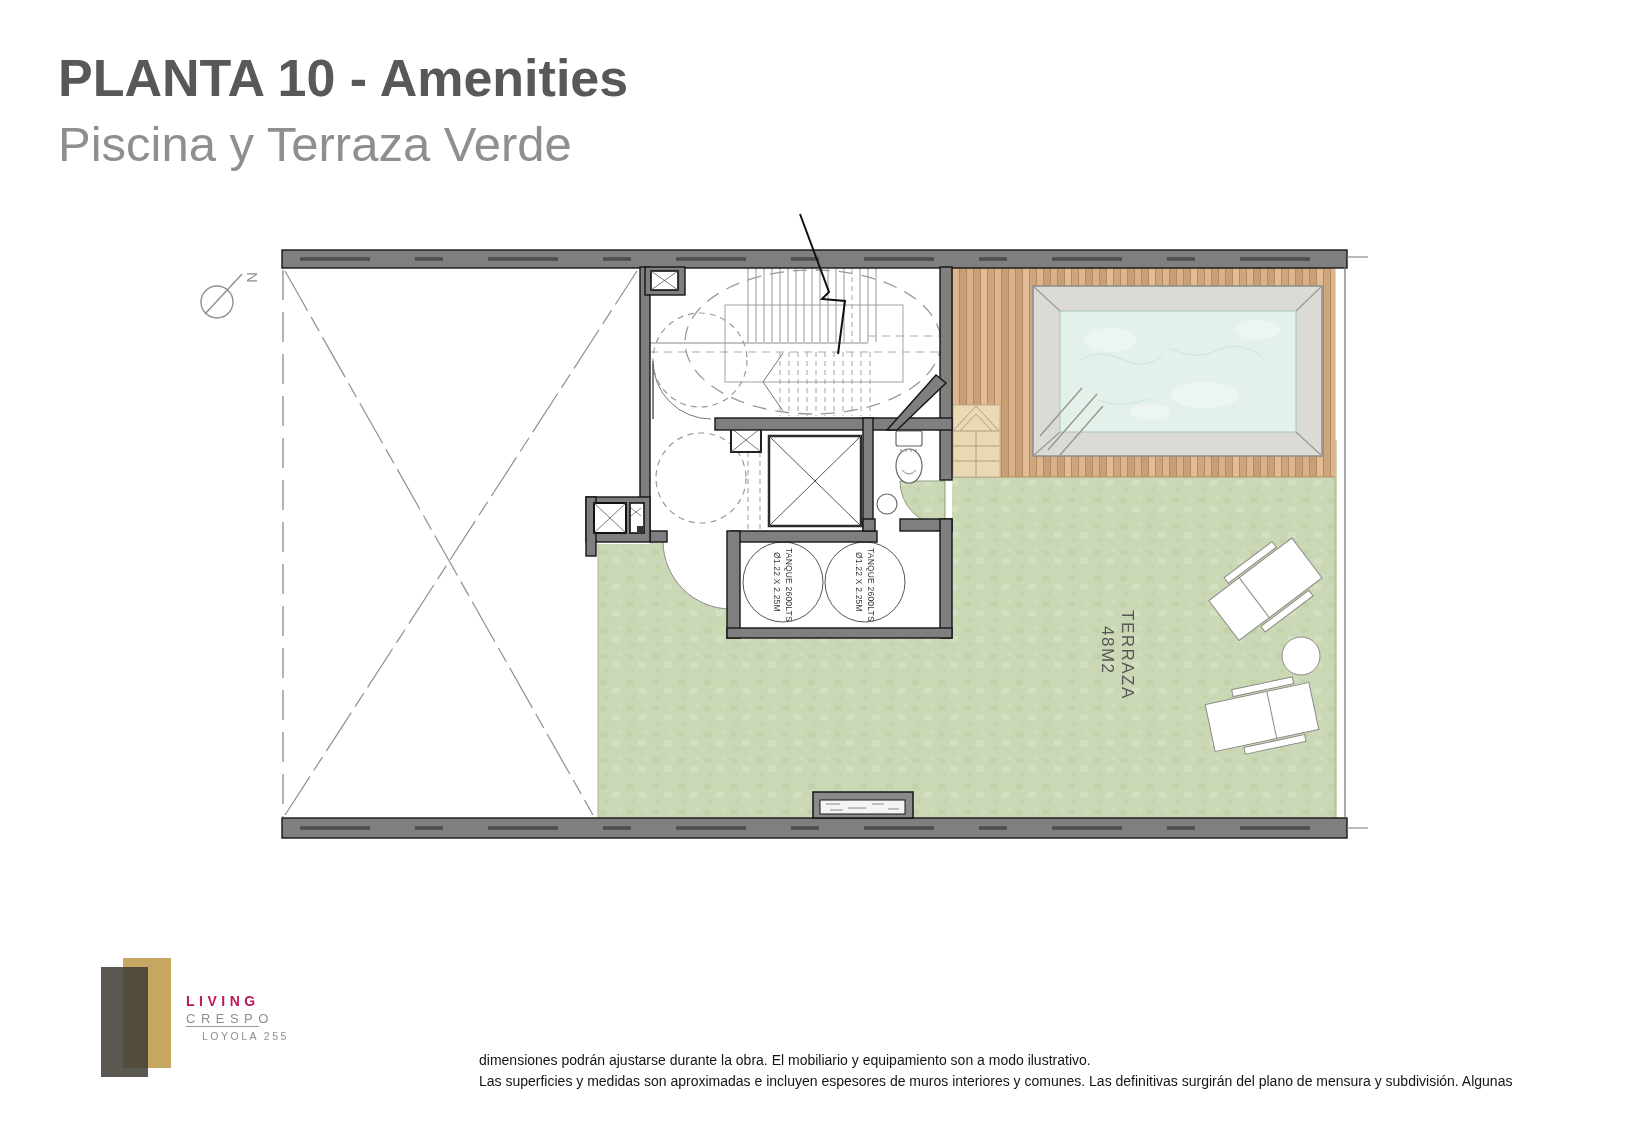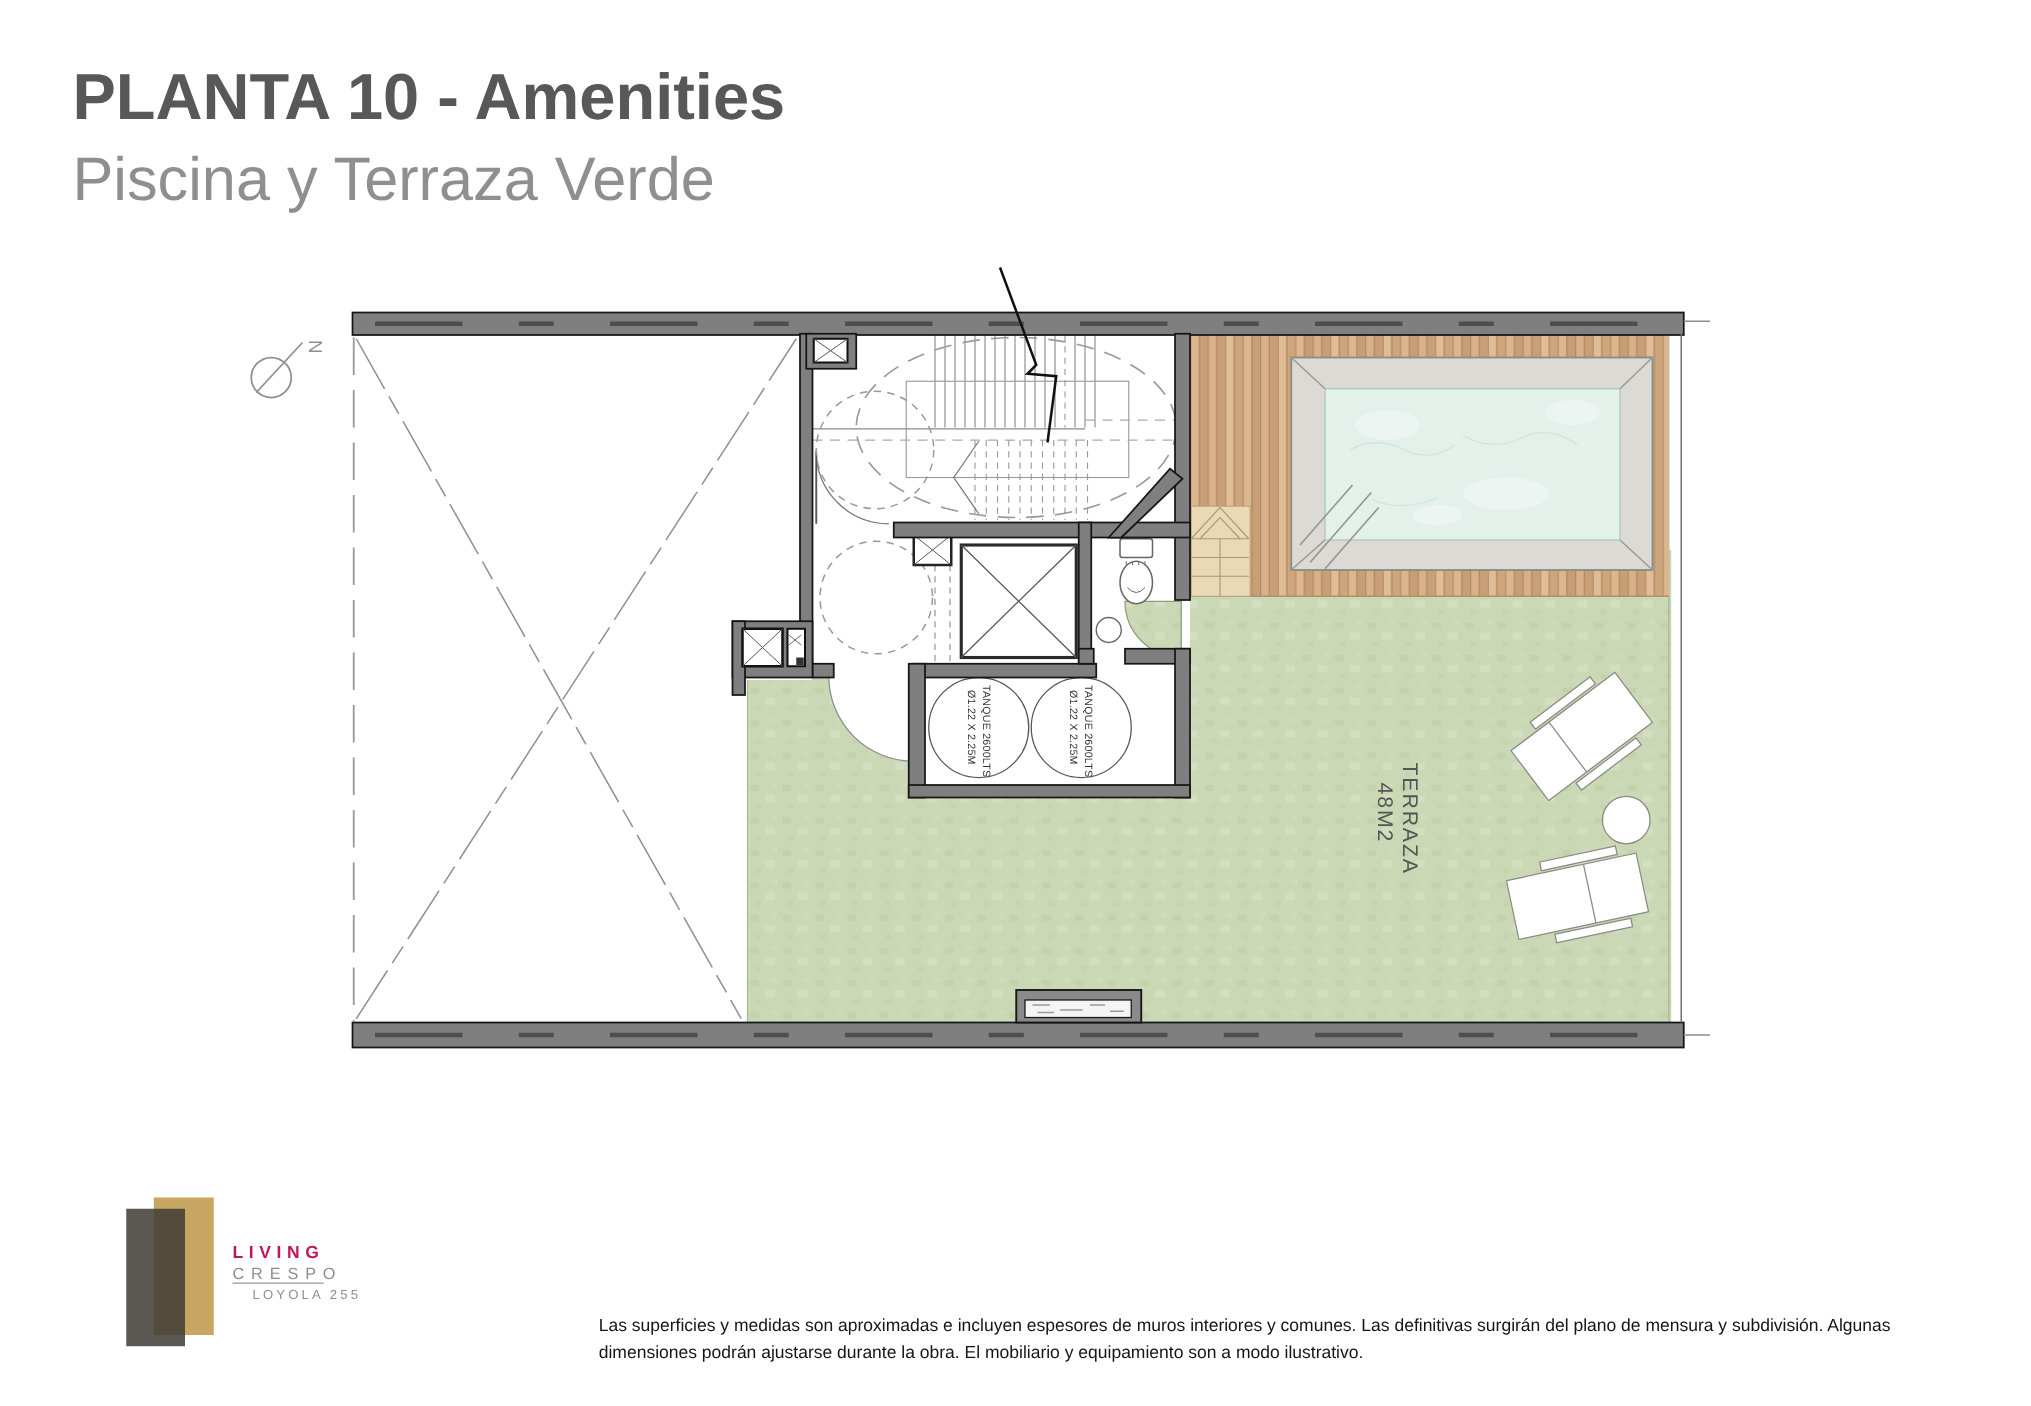--- a/index.html
+++ b/index.html
@@ -289,15 +289,15 @@
 <div>
   <div class="abs logo-gold"></div>
   <div class="abs logo-dark"></div>
   <div class="abs logo-brand">LIVING</div>
   <div class="abs logo-sub">CRESPO</div>
   <div class="abs logo-rule"></div>
   <div class="abs logo-addr">LOYOLA 255</div>
 </div>
 
 <div class="abs disclaimer">
+  <div>dimensiones podrán ajustarse durante la obra. El mobiliario y equipamiento son a modo ilustrativo.</div>
   <div>Las superficies y medidas son aproximadas e incluyen espesores de muros interiores y comunes. Las definitivas surgirán del plano de mensura y subdivisión. Algunas</div>
-  <div>dimensiones podrán ajustarse durante la obra. El mobiliario y equipamiento son a modo ilustrativo.</div>
 </div>
 
 </body></html>

